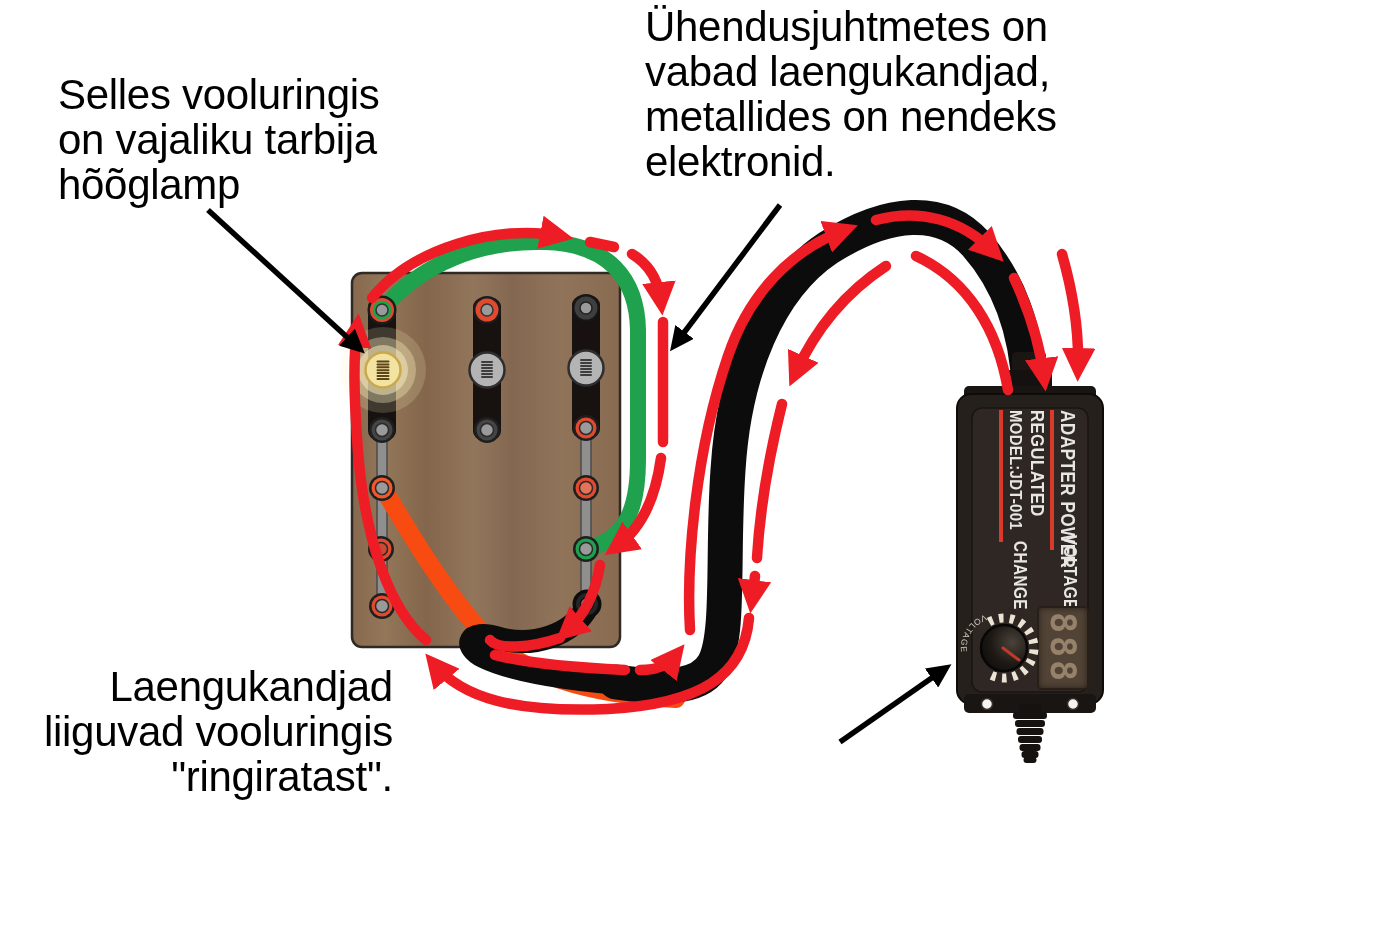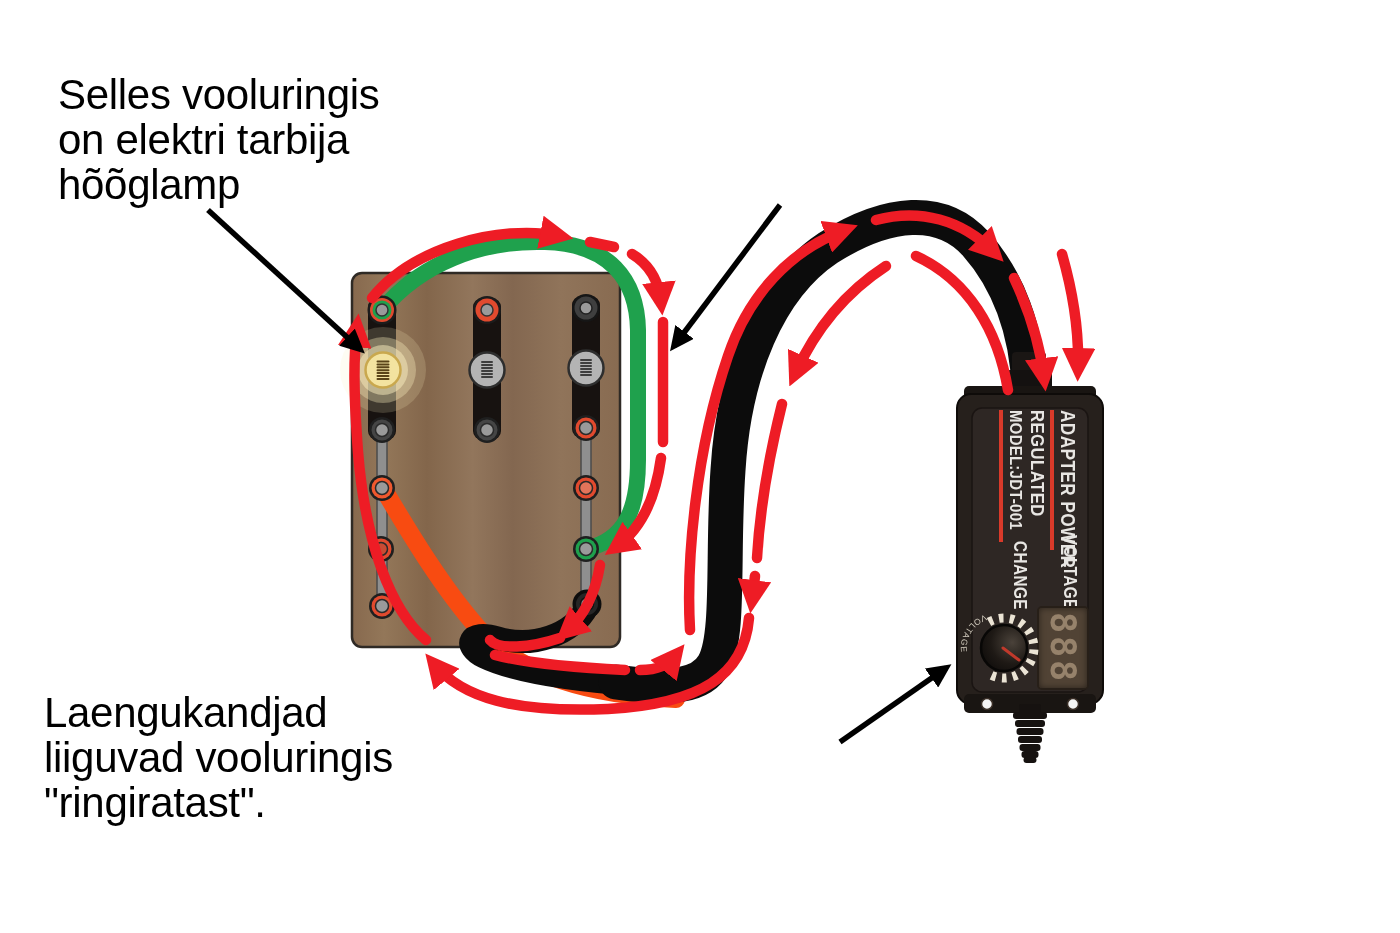--- a/index.html
+++ b/index.html
@@ -4,21 +4,21 @@
 <style>
   html,body{margin:0;padding:0;background:#ffffff;}
   #stage{position:relative;width:1400px;height:933px;background:#fff;overflow:hidden;
          font-family:"Liberation Sans", sans-serif;}
   #diagram{position:absolute;left:0;top:0;}
 
   .caption{position:absolute;color:#000;font-size:42px;line-height:45px;
            white-space:pre-line;letter-spacing:-0.3px;}
   .cap-lamp{left:58px;top:72px;}
   .cap-wires{left:645px;top:4px;}
-  .cap-carriers{left:44px;top:690px;}
+  .cap-carriers{left:44px;top:664px;text-align:right;}
   .cap-source{left:588px;top:738px;}
 
   
   .adapter-face{position:absolute;left:875px;top:480px;width:310px;height:140px;
                 transform:rotate(90deg);}
   .adapter-face span{position:absolute;display:inline-block;color:#e8e6e3;
                      font-weight:bold;transform-origin:left top;}
   .ap-title{left:15px;top:20px;font-size:21px;transform:scaleX(0.82);letter-spacing:0.5px;}
   .ap-line2{left:15px;top:52px;font-size:19px;transform:scaleX(0.88);letter-spacing:0.5px;}
   .ap-line3{left:15px;top:75px;font-size:17px;transform:scaleX(0.88);letter-spacing:0.3px;}
@@ -235,22 +235,26 @@
   </g>
 
   <g>
     <path class="ann" marker-end="url(#ba)" d="M 208,210 L 360,349"></path>
     <path class="ann" marker-end="url(#ba)" d="M 780,205 L 674,346"></path>
     <path class="ann" marker-end="url(#ba)" d="M 840,742 L 946,668"></path>
   </g>
 </svg>
 
 <div class="caption cap-lamp">Selles vooluringis
-on elektri tarbija
+on vajaliku tarbija
 hõõglamp</div>
+<div class="caption cap-wires">Ühendusjuhtmetes on
+vabad laengukandjad,
+metallides on nendeks
+elektronid.</div>
 <div class="caption cap-carriers">Laengukandjad
 liiguvad vooluringis
 "ringiratast".</div>
 
 <div class="adapter-face">
   <span class="ap-title">ADAPTER POWER</span>
   <div class="ap-underline ap-u1"></div>
   <span class="ap-line2">REGULATED</span>
   <span class="ap-line3">MODEL:JDT-001</span>
   <div class="ap-underline ap-u2"></div>

